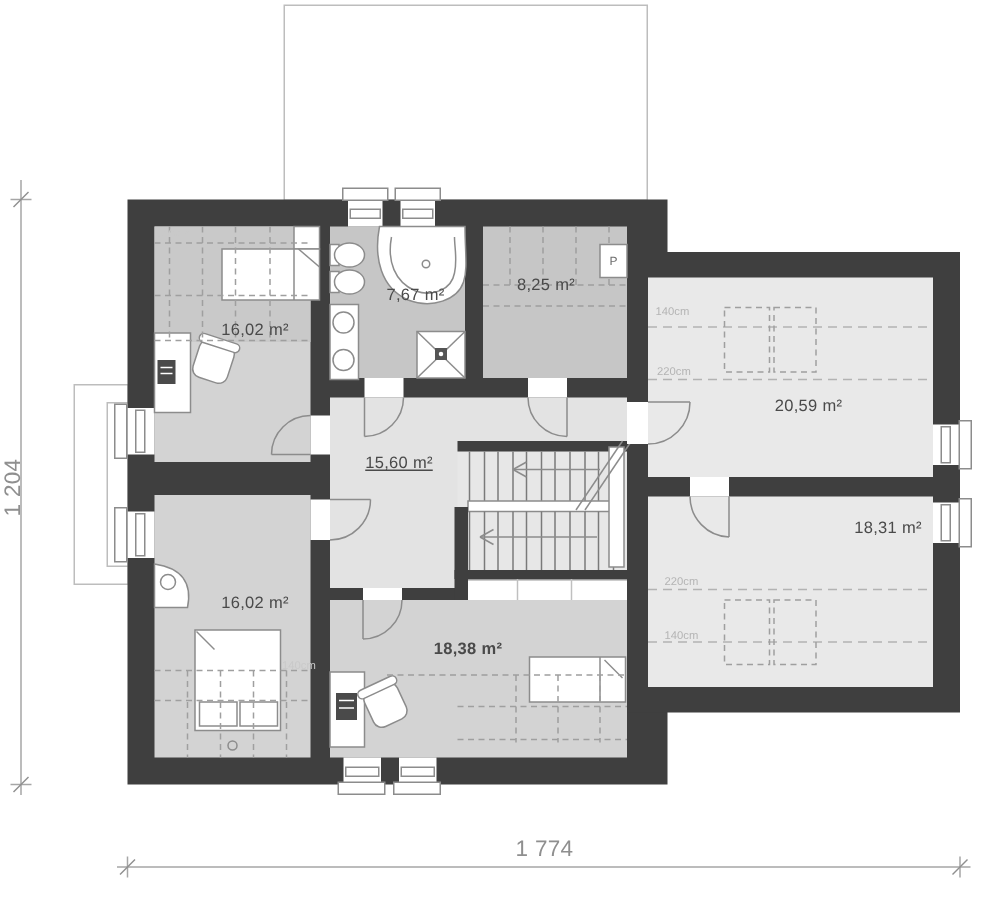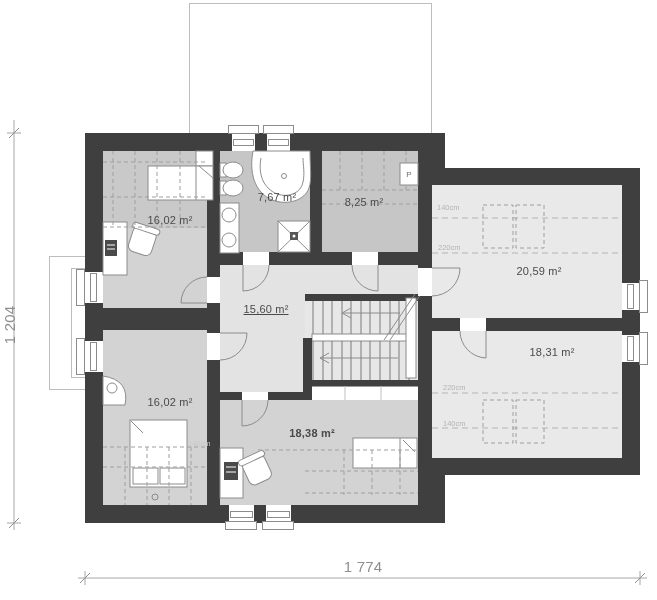--- a/index.html
+++ b/index.html
@@ -310,24 +310,24 @@
     <line class="dimln" x1="78" y1="578" x2="647" y2="578"></line>
     <line class="dimln" x1="85" y1="571" x2="85" y2="585"></line>
     <line class="dimln" x1="640" y1="571" x2="640" y2="585"></line>
     <line class="dimtick" x1="80" y1="583" x2="90" y2="573"></line>
     <line class="dimtick" x1="635" y1="583" x2="645" y2="573"></line>
   </g>
 </svg>
 
   <div class="lbl" style="left:170px;top:220px;">16,02 m²</div>
   <div class="lbl" style="left:277px;top:197px;">7,67 m²</div>
-  <div class="lbl" style="left:364px;top:202px;">8,25 m²</div>
+  <div class="lbl" style="left:364px;top:190px;">8,25 m²</div>
   <div class="lbl" style="left:266px;top:309px;text-decoration:underline;">15,60 m²</div>
   <div class="lbl" style="left:539px;top:271px;text-align:right;">20,59 m²</div>
-  <div class="lbl" style="left:552px;top:352px;">18,31 m²</div>
+  <div class="lbl" style="left:592px;top:352px;">18,31 m²</div>
   <div class="lbl" style="left:170px;top:402px;">16,02 m²</div>
   <div class="lbl" style="left:312px;top:433px;font-weight:bold;">18,38 m²</div>
 
   <div class="cm" style="left:437px;top:203px;">140cm</div>
   <div class="cm" style="left:438px;top:243px;">220cm</div>
   <div class="cm" style="left:443px;top:383px;">220cm</div>
   <div class="cm" style="left:443px;top:419px;">140cm</div>
   <div class="cm faint" style="left:104px;top:151px;">140cm</div>
   <div class="cm faint" style="left:188px;top:439px;">140cm</div>
 

